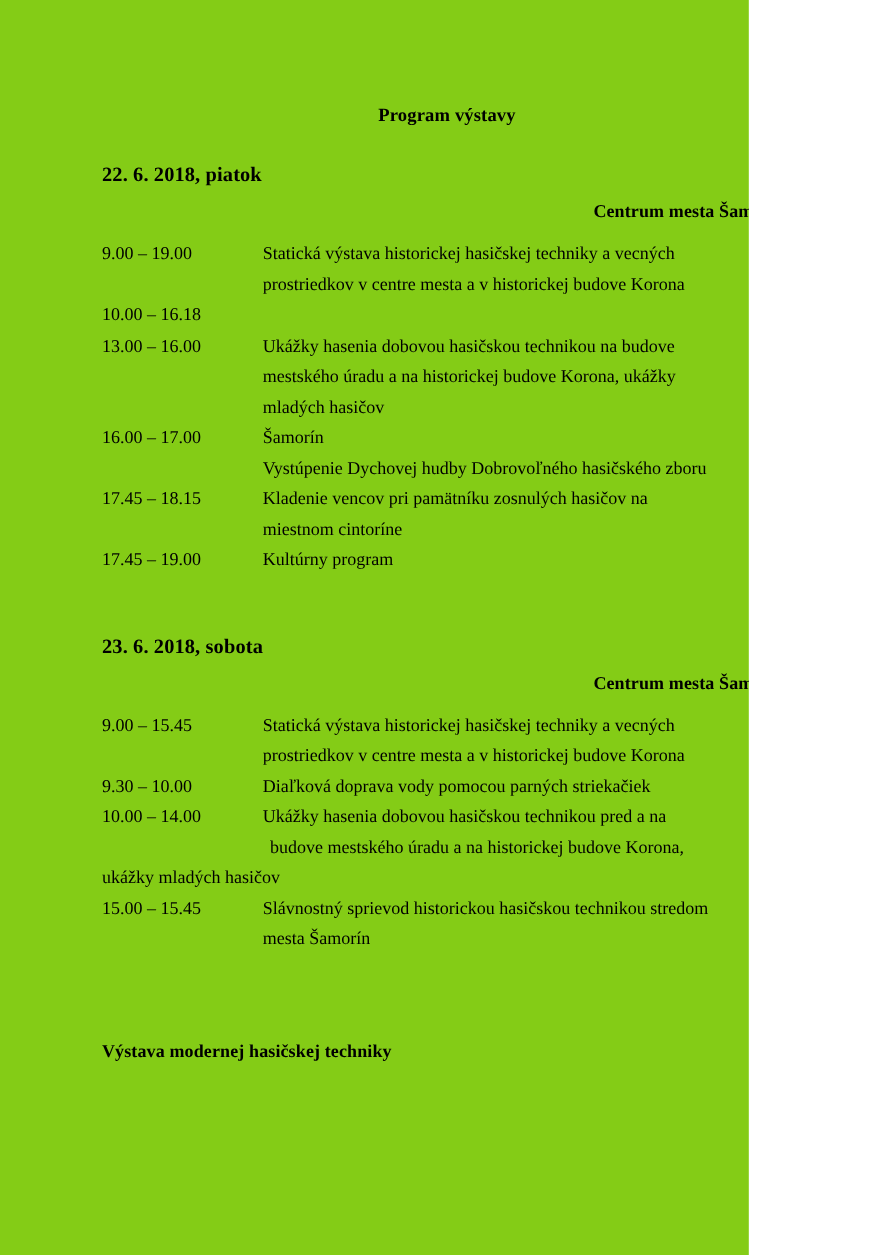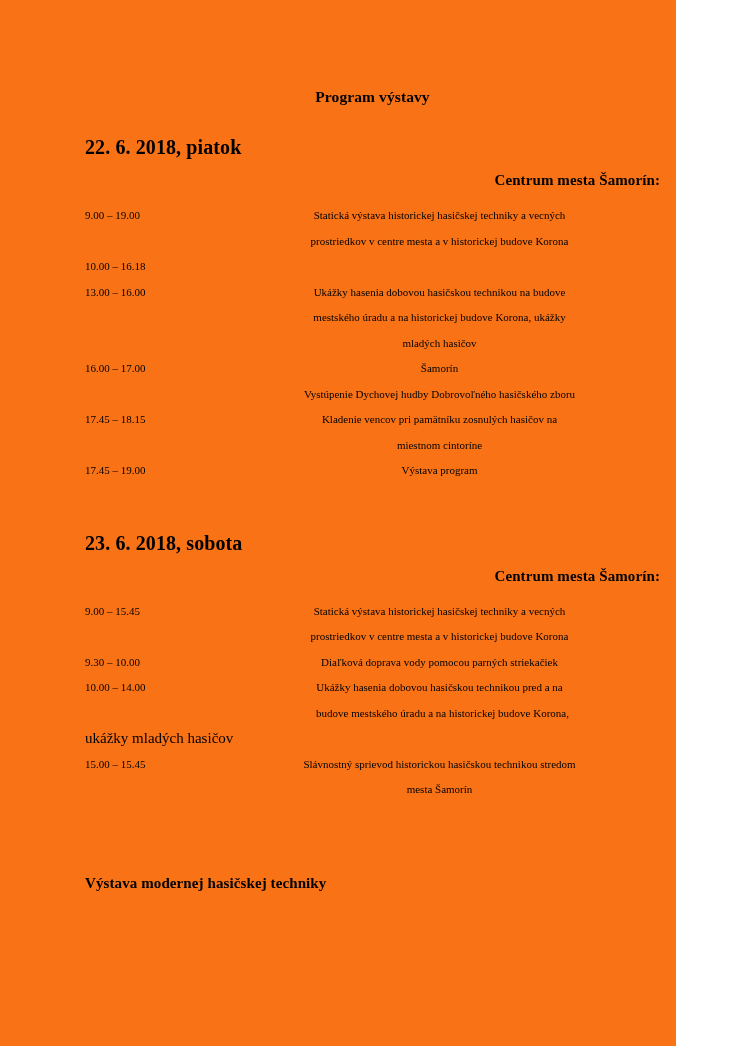--- a/index.html
+++ b/index.html
@@ -6,73 +6,72 @@
     margin: 0;
     padding: 0;
     background: #ffffff;
   }
   body {
     font-family: "Liberation Serif", "DejaVu Serif", serif;
     color: #000000;
   }
   .page {
     position: relative;
-    width: 676px;
+    width: 624px;
     height: 1046px;
-    background: #f97316;
+    background: #84cc16;
     overflow: hidden;
     box-sizing: border-box;
   }
   .content {
     position: absolute;
     left: 85px;
     top: 0;
     width: 575px;
   }
   .doc-title {
     text-align: center;
     font-weight: bold;
     font-size: 15.5px;
     margin: 0;
     padding-top: 88px;
     letter-spacing: 0.1px;
   }
   .day-heading {
     font-weight: bold;
-    font-size: 20px;
+    font-size: 17px;
     margin: 0;
     letter-spacing: 0.1px;
   }
   .venue-heading {
     font-weight: bold;
     font-size: 15px;
     margin: 0;
     letter-spacing: 0.1px;
     text-align: right;
   }
   .spacer-title-day { height: 30px; }
   .spacer-day-venue { height: 13px; }
   .spacer-venue-rows { height: 14px; }
   .spacer-block-gap { height: 48px; }
   .spacer-footer-gap { height: 56px; }
   .spacer-footer-lines { height: 12px; }
 
   .sched-row {
     display: flex;
     align-items: flex-start;
-    font-size: 11px;
+    font-size: 15px;
     line-height: 25.5px;
   }
   .sched-time {
     flex: 0 0 134px;
     white-space: nowrap;
   }
   .sched-desc {
     flex: 1 1 auto;
-    text-align: center;
   }
   .sched-desc .cont {
     display: block;
   }
   .sched-desc .cont-indent {
     display: block;
     padding-left: 6px;
   }
   .outdent-line {
     font-size: 15px;
@@ -138,21 +137,21 @@
         <div class="sched-time">17.45 – 18.15</div>
         <div class="sched-desc">
           <span class="cont">Kladenie vencov pri pamätníku zosnulých hasičov na</span>
           <span class="cont">miestnom cintoríne</span>
         </div>
       </div>
 
       <div class="sched-row">
         <div class="sched-time">17.45 – 19.00</div>
         <div class="sched-desc">
-          <span class="cont">Výstava program</span>
+          <span class="cont">Kultúrny program</span>
         </div>
       </div>
     </div>
 
     <div class="spacer-block-gap"></div>
 
     <div>
       <div class="day-heading">23. 6. 2018, sobota</div>
       <div class="spacer-day-venue"></div>
       <div class="venue-heading">Centrum mesta Šamorín:</div>

